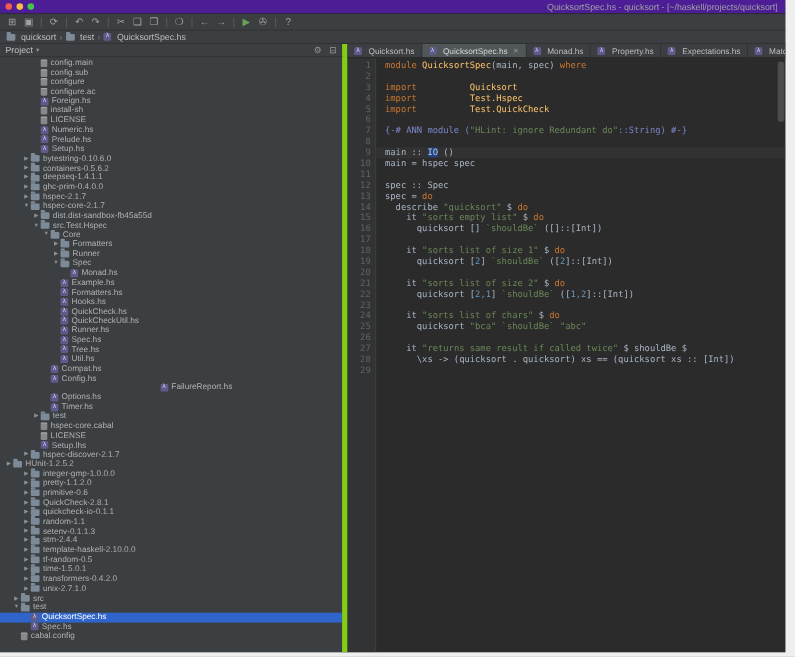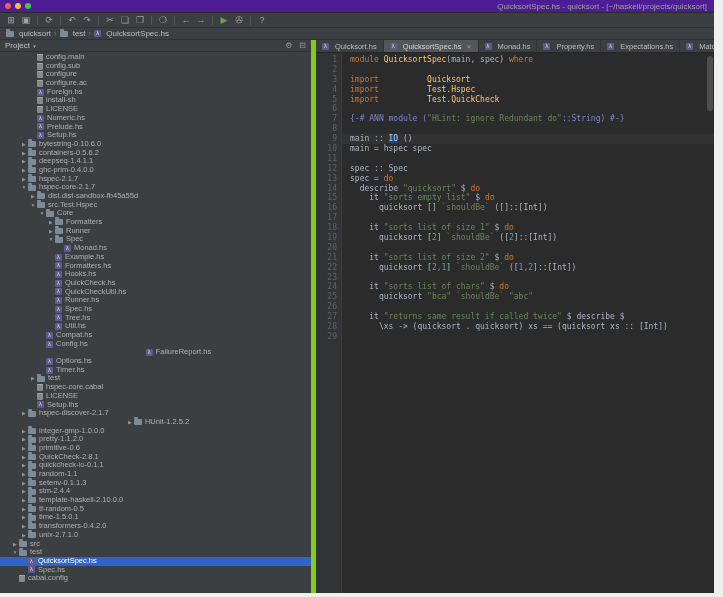--- a/index.html
+++ b/index.html
@@ -329,21 +329,21 @@
           <div class="tree-row" style="padding-left: 29px;">
             <span class="arrow"></span>
             <span class="ic ic-hs">λ</span>
             <span class="tree-label">Setup.lhs</span>
           </div>
           <div class="tree-row" style="padding-left: 20px;">
             <span class="arrow">▶</span>
             <span class="ic ic-dir"></span>
             <span class="tree-label">hspec-discover-2.1.7</span>
           </div>
-          <div class="tree-row" style="padding-left: 4px; justify-content: center;">
+          <div class="tree-row" style="padding-left: 4px;">
             <span class="arrow">▶</span>
             <span class="ic ic-dir"></span>
             <span class="tree-label">HUnit-1.2.5.2</span>
           </div>
           <div class="tree-row" style="padding-left: 20px;">
             <span class="arrow">▶</span>
             <span class="ic ic-dir"></span>
             <span class="tree-label">integer-gmp-1.0.0.0</span>
           </div>
           <div class="tree-row" style="padding-left: 20px;">
@@ -484,21 +484,21 @@
             <div class="line"><span class="ln">17</span><span class="lc"></span></div>
             <div class="line"><span class="ln">18</span><span class="lc"><span class="tk-d">    it </span><span class="tk-str">"sorts list of size 1"</span><span class="tk-d"> $ </span><span class="tk-kw">do</span></span></div>
             <div class="line"><span class="ln">19</span><span class="lc"><span class="tk-d">      quicksort [</span><span class="tk-num">2</span><span class="tk-d">] </span><span class="tk-str">`shouldBe`</span><span class="tk-d"> ([</span><span class="tk-num">2</span><span class="tk-d">]::[Int])</span></span></div>
             <div class="line"><span class="ln">20</span><span class="lc"></span></div>
             <div class="line"><span class="ln">21</span><span class="lc"><span class="tk-d">    it </span><span class="tk-str">"sorts list of size 2"</span><span class="tk-d"> $ </span><span class="tk-kw">do</span></span></div>
             <div class="line"><span class="ln">22</span><span class="lc"><span class="tk-d">      quicksort [</span><span class="tk-num">2,1</span><span class="tk-d">] </span><span class="tk-str">`shouldBe`</span><span class="tk-d"> ([</span><span class="tk-num">1,2</span><span class="tk-d">]::[Int])</span></span></div>
             <div class="line"><span class="ln">23</span><span class="lc"></span></div>
             <div class="line"><span class="ln">24</span><span class="lc"><span class="tk-d">    it </span><span class="tk-str">"sorts list of chars"</span><span class="tk-d"> $ </span><span class="tk-kw">do</span></span></div>
             <div class="line"><span class="ln">25</span><span class="lc"><span class="tk-d">      quicksort </span><span class="tk-str">"bca"</span><span class="tk-d"> </span><span class="tk-str">`shouldBe`</span><span class="tk-d"> </span><span class="tk-str">"abc"</span></span></div>
             <div class="line"><span class="ln">26</span><span class="lc"></span></div>
-            <div class="line"><span class="ln">27</span><span class="lc"><span class="tk-d">    it </span><span class="tk-str">"returns same result if called twice"</span><span class="tk-d"> $ describe $</span></span></div>
+            <div class="line"><span class="ln">27</span><span class="lc"><span class="tk-d">    it </span><span class="tk-str">"returns same result if called twice"</span><span class="tk-d"> $ shouldBe $</span></span></div>
             <div class="line"><span class="ln">28</span><span class="lc"><span class="tk-d">      \xs -&gt; (quicksort . quicksort) xs == (quicksort xs :: [Int])</span></span></div>
             <div class="line"><span class="ln">29</span><span class="lc"></span></div>
           </div>
         <div class="scrollbar-thumb"></div>
       </div>
     </div>
 
   </div>
 </div>
 

